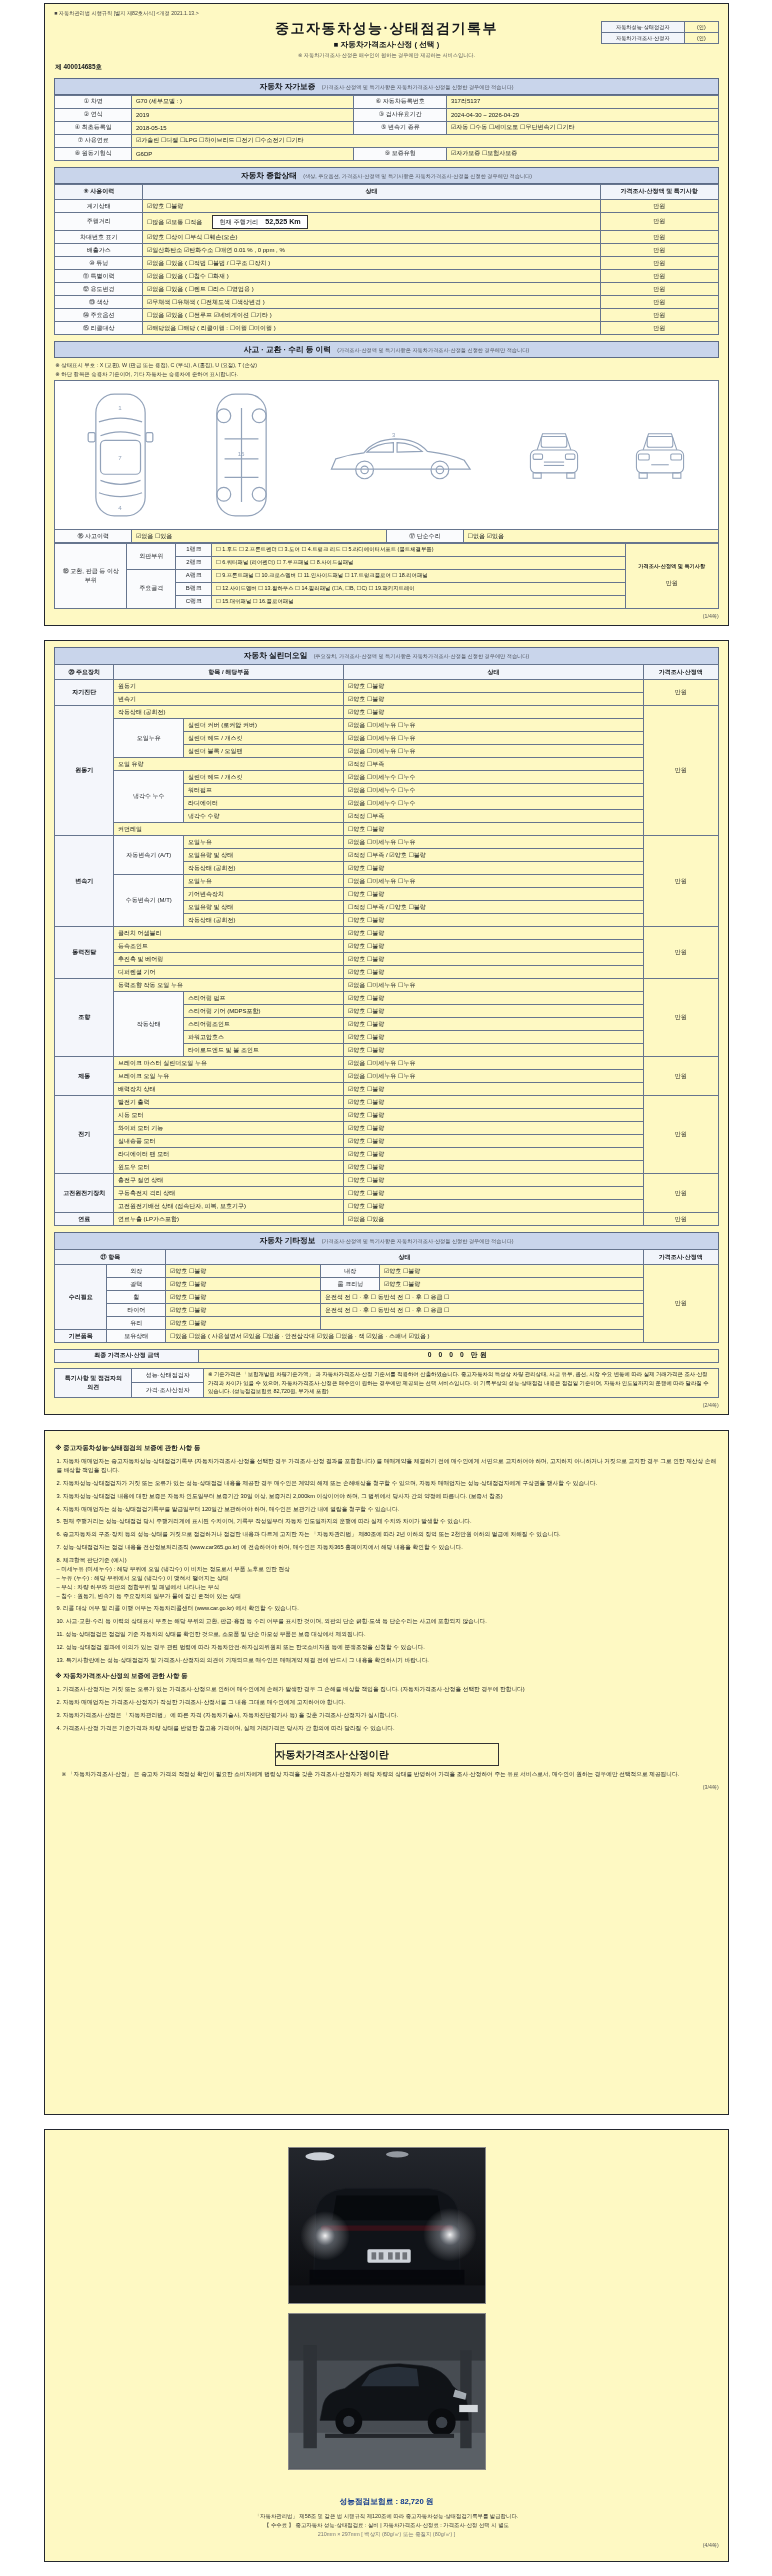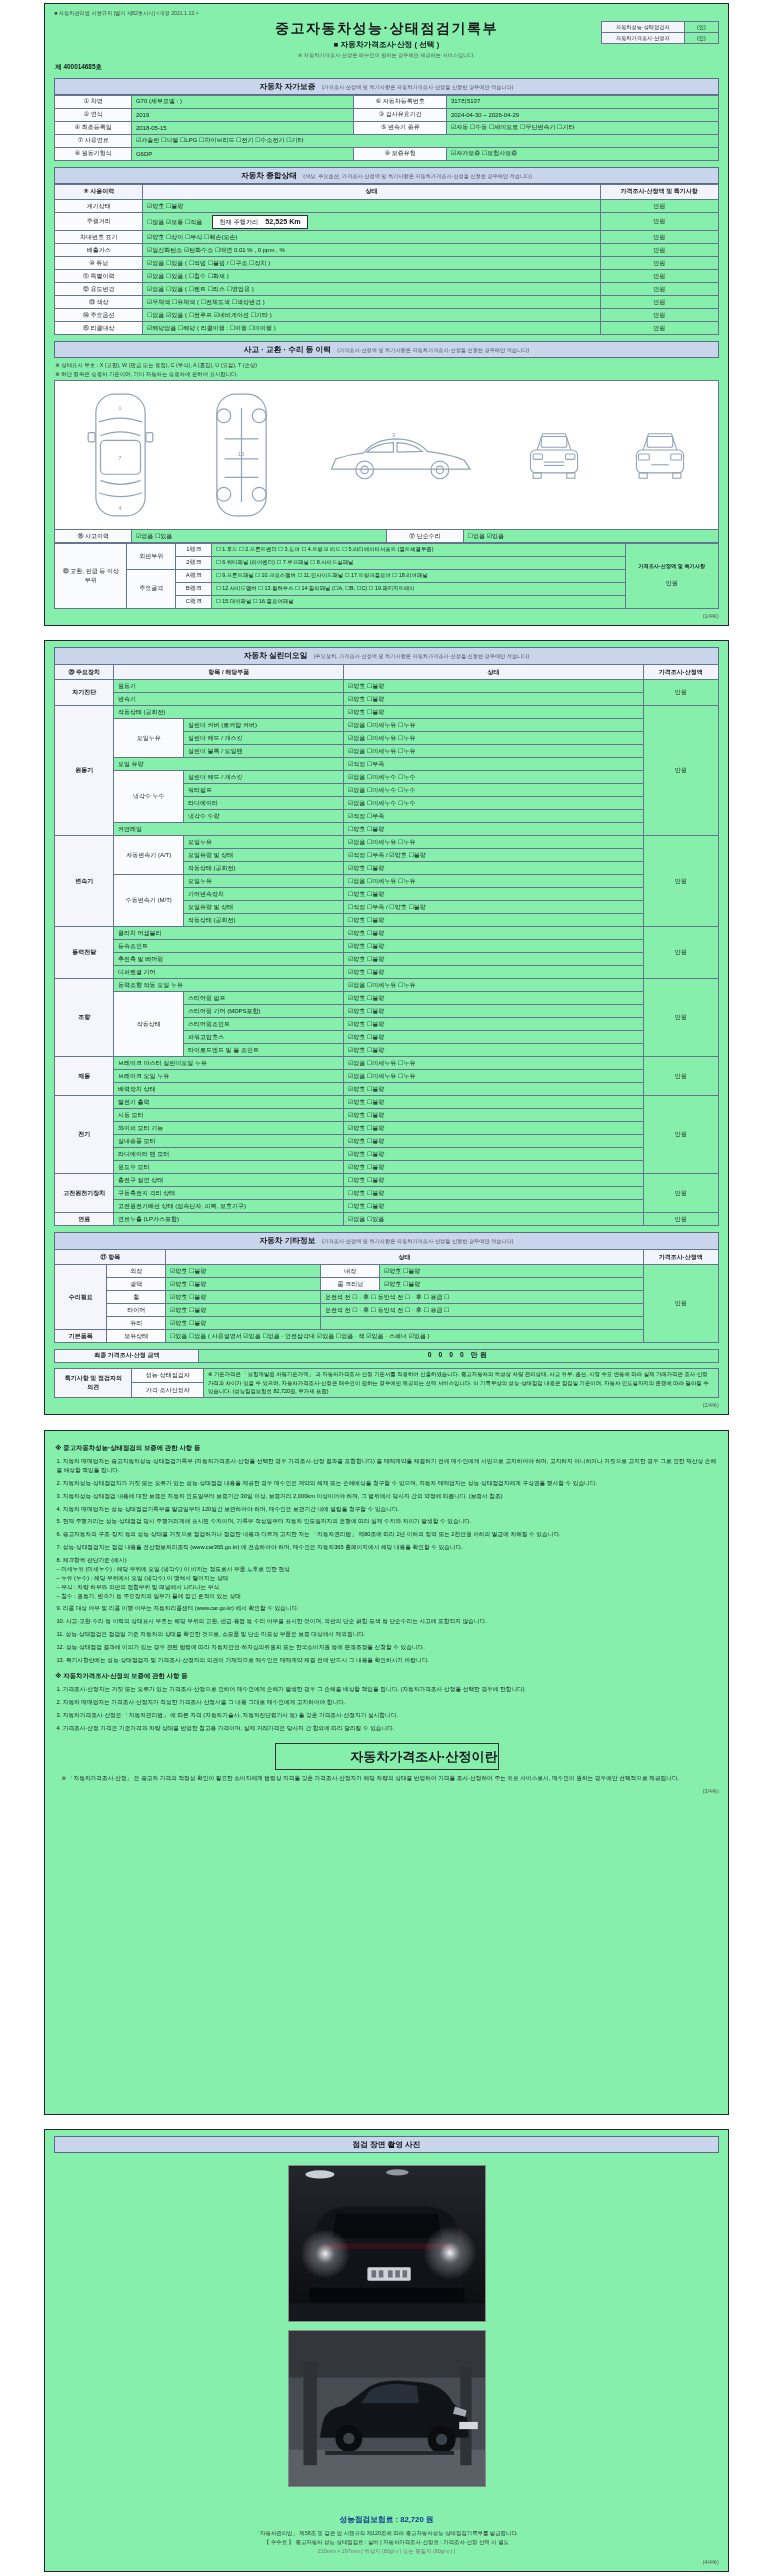--- a/index.html
+++ b/index.html
@@ -1,17 +1,17 @@
 <!DOCTYPE html>
 <html style="font-size:8.2px"><head>
 <meta charset="utf-8">
 <style>
   html,body{margin:0;padding:0;background:#ffffff;}
   body{width:773px;font-family:"Liberation Sans","DejaVu Sans",sans-serif;color:#15181c;}
-  .page{width:685px;margin:3.1px auto 14.4px;border:1px solid #23272f;background:#86efac;padding:6.2px 9.3px 5.2px;box-sizing:border-box;position:relative;}
+  .page{width:685px;margin:3.1px auto 14.4px;border:1px solid #23272f;background:#fef9c3;padding:6.2px 9.3px 5.2px;box-sizing:border-box;position:relative;}
   .formref{font-size:5.2px;color:#444;margin:0 0 3.1px 0;}
   .titlewrap{position:relative;text-align:center;margin:1px 0 4.1px 0;}
   .title{font-size:14px;font-weight:bold;letter-spacing:1.5px;}
   .subtitle{font-size:7.7px;font-weight:bold;margin-top:2.1px;}
   .subnote{font-size:5.2px;color:#555;margin-top:1.5px;}
   .stampbox{position:absolute;right:0;top:1px;border-collapse:collapse;font-size:5.2px;width:118px;}
   .stampbox td{border:0.5px solid #66758e;padding:1.5px 2.6px;}
   .stampbox .lab{text-align:center;background:#f2f5fa;}
   .docno{font-size:6.4px;font-weight:bold;margin:4.1px 0 2.1px 1px;}
   .secbar{background:#c9d5eb;border:0.5px solid #5c6b86;text-align:center;font-weight:bold;font-size:7.7px;padding:2.6px 0;margin-top:6.2px;}
@@ -30,21 +30,21 @@
   .diagrams{display:flex;justify-content:space-around;align-items:center;border:0.5px solid #66758e;border-bottom:none;padding:7.2px 4.1px;background:#fff;}
   svg.car{stroke:#93a3ba;fill:none;stroke-width:1.6;}
   svg.car text{stroke:none;fill:#93a3ba;font-size:8px;}
   .pch{font-size:5.2px;font-weight:bold;margin-bottom:8.2px;}
   .pcv{font-size:6px;}
   .finalv{text-align:center;font-weight:bold;letter-spacing:2.6px;font-size:6.7px;}
   .rmk{font-size:5.4px;line-height:1.55;white-space:pre-line;padding:4.1px;vertical-align:top;text-align:left;}
   .pgmark{text-align:right;font-size:5.2px;color:#555;margin-top:4.1px;}
   .nbold{font-weight:bold;font-size:6.4px;margin:7.2px 1px 2.1px 1px;}
   .notice-item{font-size:5.7px;line-height:1.55;margin:4.1px 2.1px;white-space:pre-line;}
-  .defbox{border:0.8px solid #333;width:222px;margin:10.3px auto 4.1px auto;text-align:right;font-weight:bold;font-size:13px;padding:3.6px 0;}
+  .defbox{border:0.8px solid #333;width:222px;margin:10.3px auto 4.1px auto;text-align:left;font-weight:bold;font-size:10px;padding:3.6px 0;}
   .defpara{font-size:5.7px;line-height:1.6;margin:4.1px 7.2px;white-space:pre-line;}
   .photo-area{text-align:center;padding:3.1px 0;}
   .photo{display:block;margin:8.2px auto;border:0.5px solid #888;background:#000;}
   .fee{text-align:center;font-size:7.7px;font-weight:bold;color:#123a8f;margin:7.2px 0 5.2px 0;}
   .fline{text-align:center;font-size:5.4px;color:#333;margin:2.1px 0;}
   .spacer{height:9.3px;}
 </style>
 </head>
 <body>
 
@@ -643,23 +643,20 @@
   <div class="notice-item">3. 자동차가격조사·산정은 「자동차관리법」 에 따른 자격 (자동차기술사, 자동차진단평가사 등) 을 갖춘 가격조사·산정자가 실시합니다.</div>
   <div class="notice-item">4. 가격조사·산정 가격은 기준가격과 차량 상태를 반영한 참고용 가격이며, 실제 거래가격은 당사자 간 합의에 따라 달라질 수 있습니다.</div>
 
   <div class="defbox">자동차가격조사·산정이란</div>
   <div class="defpara">※ 「자동차가격조사·산정」 은 중고차 가격의 적정성 확인이 필요한 소비자에게 법령상 자격을 갖춘 가격조사·산정자가 해당 차량의 상태를 반영하여 가격을 조사·산정하여 주는 유료 서비스로서, 매수인이 원하는 경우에만 선택적으로 제공됩니다.</div>
 
   <div class="pgmark">(3/4쪽)</div>
 </div>
 
 <div class="page" style="min-height:433px">
-  <div class="secbar" style="margin-top:0">
-    <span>점검 장면 촬영 사진</span>
-  </div>
 
   <div class="photo-area">
     <svg class="photo" width="196" height="155" viewBox="0 0 380 300">
       <defs>
         <radialGradient id="glare">
             <stop offset="0" stop-color="#ffffff" stop-opacity="0.95"></stop>
             <stop offset="0.4" stop-color="#cfd6e0" stop-opacity="0.35"></stop>
             <stop offset="1" stop-color="#ffffff" stop-opacity="0"></stop>
           </radialGradient>
         <linearGradient id="night" x1="0" y1="0" x2="0" y2="1">

